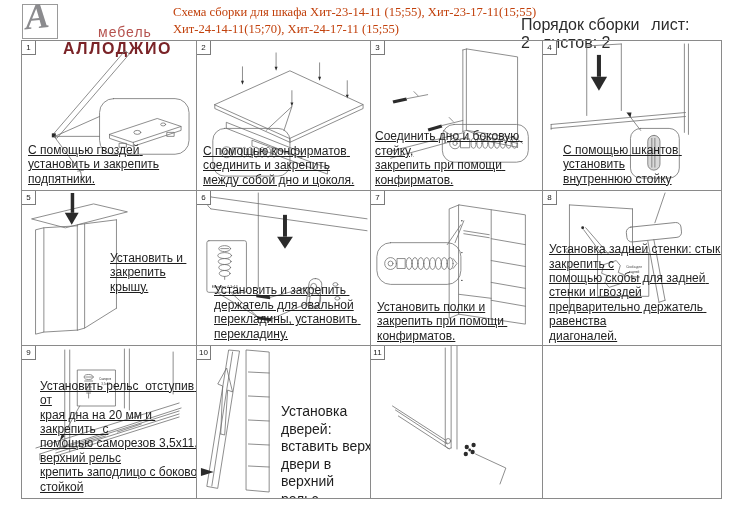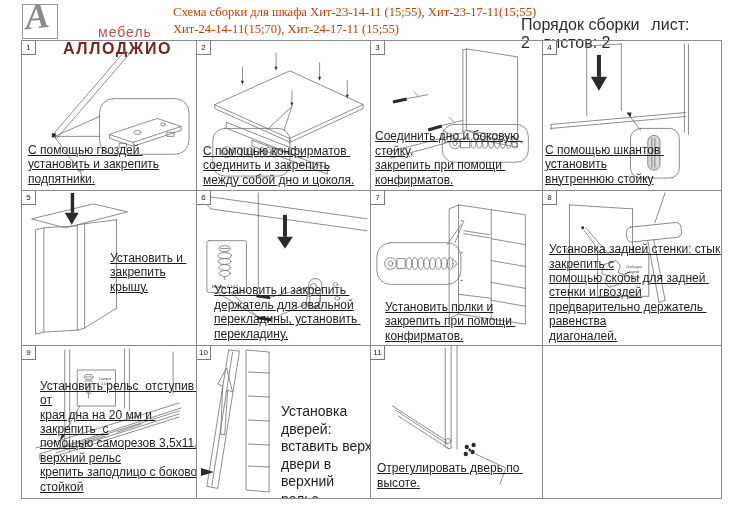--- a/index.html
+++ b/index.html
@@ -165,21 +165,21 @@
         <line x1="8" y1="84" x2="140" y2="72"></line>
         <line x1="8" y1="88" x2="140" y2="76"></line>
         <line x1="8" y1="84" x2="8" y2="89"></line>
         <line x1="96" y1="90" x2="84" y2="74"></line>
         <polygon class="f" points="82,72 86,77 87,72"></polygon>
         <rect x="86" y="88" width="48" height="50" rx="10"></rect>
         <rect class="g" x="103" y="95" width="12" height="35" rx="6"></rect>
         <line x1="107" y1="98" x2="107" y2="127"></line>
         <line x1="110" y1="98" x2="110" y2="127"></line>
       </svg>
-      <div class="cap" style="left:2px;bottom:4px;width:150px">С помощью шкантов установить
+      <div class="cap" style="left:20px;bottom:4px;width:150px">С помощью шкантов установить
 внутреннюю стойку</div>
     </div>
 
     <div class="cell">
       <div class="num">5</div>
       <svg class="art" viewBox="0 0 175 155" preserveAspectRatio="none">
         <polygon points="10,28 72,13 106,21 44,37"></polygon>
         <rect class="f" x="49" y="2" width="3.5" height="20"></rect>
         <polygon class="f" points="43,22 57,22 50,34"></polygon>
         <polygon points="14,39 22,37 22,142 14,144"></polygon>
@@ -253,21 +253,21 @@
         <ellipse cx="39" cy="73" rx="3" ry="6"></ellipse>
           <ellipse cx="45" cy="73" rx="3" ry="6"></ellipse>
         <ellipse cx="51" cy="73" rx="3" ry="6"></ellipse>
           <ellipse cx="57" cy="73" rx="3" ry="6"></ellipse>
         <ellipse cx="63" cy="73" rx="3" ry="6"></ellipse>
           <ellipse cx="69" cy="73" rx="3" ry="6"></ellipse>
         <ellipse cx="75" cy="73" rx="3" ry="6"></ellipse>
           <ellipse cx="81" cy="73" rx="3" ry="6"></ellipse>
         <polyline points="84,68 88,73 84,78"></polyline>
       </svg>
-      <div class="cap" style="left:14px;bottom:2px;width:165px">Установить полки и
+      <div class="cap" style="left:6px;bottom:2px;width:165px">Установить полки и
 закрепить при помощи конфирматов.</div>
     </div>
 
     <div class="cell">
       <div class="num">8</div>
       <svg class="art" viewBox="0 0 175 155" preserveAspectRatio="none">
         <line x1="26" y1="14" x2="26" y2="118"></line>
         <line x1="26" y1="14" x2="88" y2="18"></line>
         <line x1="88" y1="18" x2="88" y2="62"></line>
         <line x1="120" y1="2" x2="110" y2="32"></line>
@@ -369,19 +369,18 @@
         <line x1="22" y1="60" x2="76" y2="94"></line>
         <line x1="25" y1="64" x2="78" y2="98"></line>
         <line x1="28" y1="70" x2="80" y2="103"></line>
         <circle class="f" cx="98" cy="101" r="2.2"></circle>
         <circle class="f" cx="105" cy="99" r="2.2"></circle>
         <circle class="f" cx="97" cy="108" r="2.2"></circle>
         <circle class="f" cx="104" cy="106" r="2.2"></circle>
         <circle class="f" cx="101" cy="104" r="1.4"></circle>
         <polyline points="107,108 138,122 132,138" stroke-width="1.8"></polyline>
       </svg>
-      <div class="cap" style="left:6px;bottom:8px;width:165px">Отрегулировать дверь по высоте.</div>
     </div>
 
     <div class="cell"></div>
 
   </div>
 </div>
 
 </body></html>

